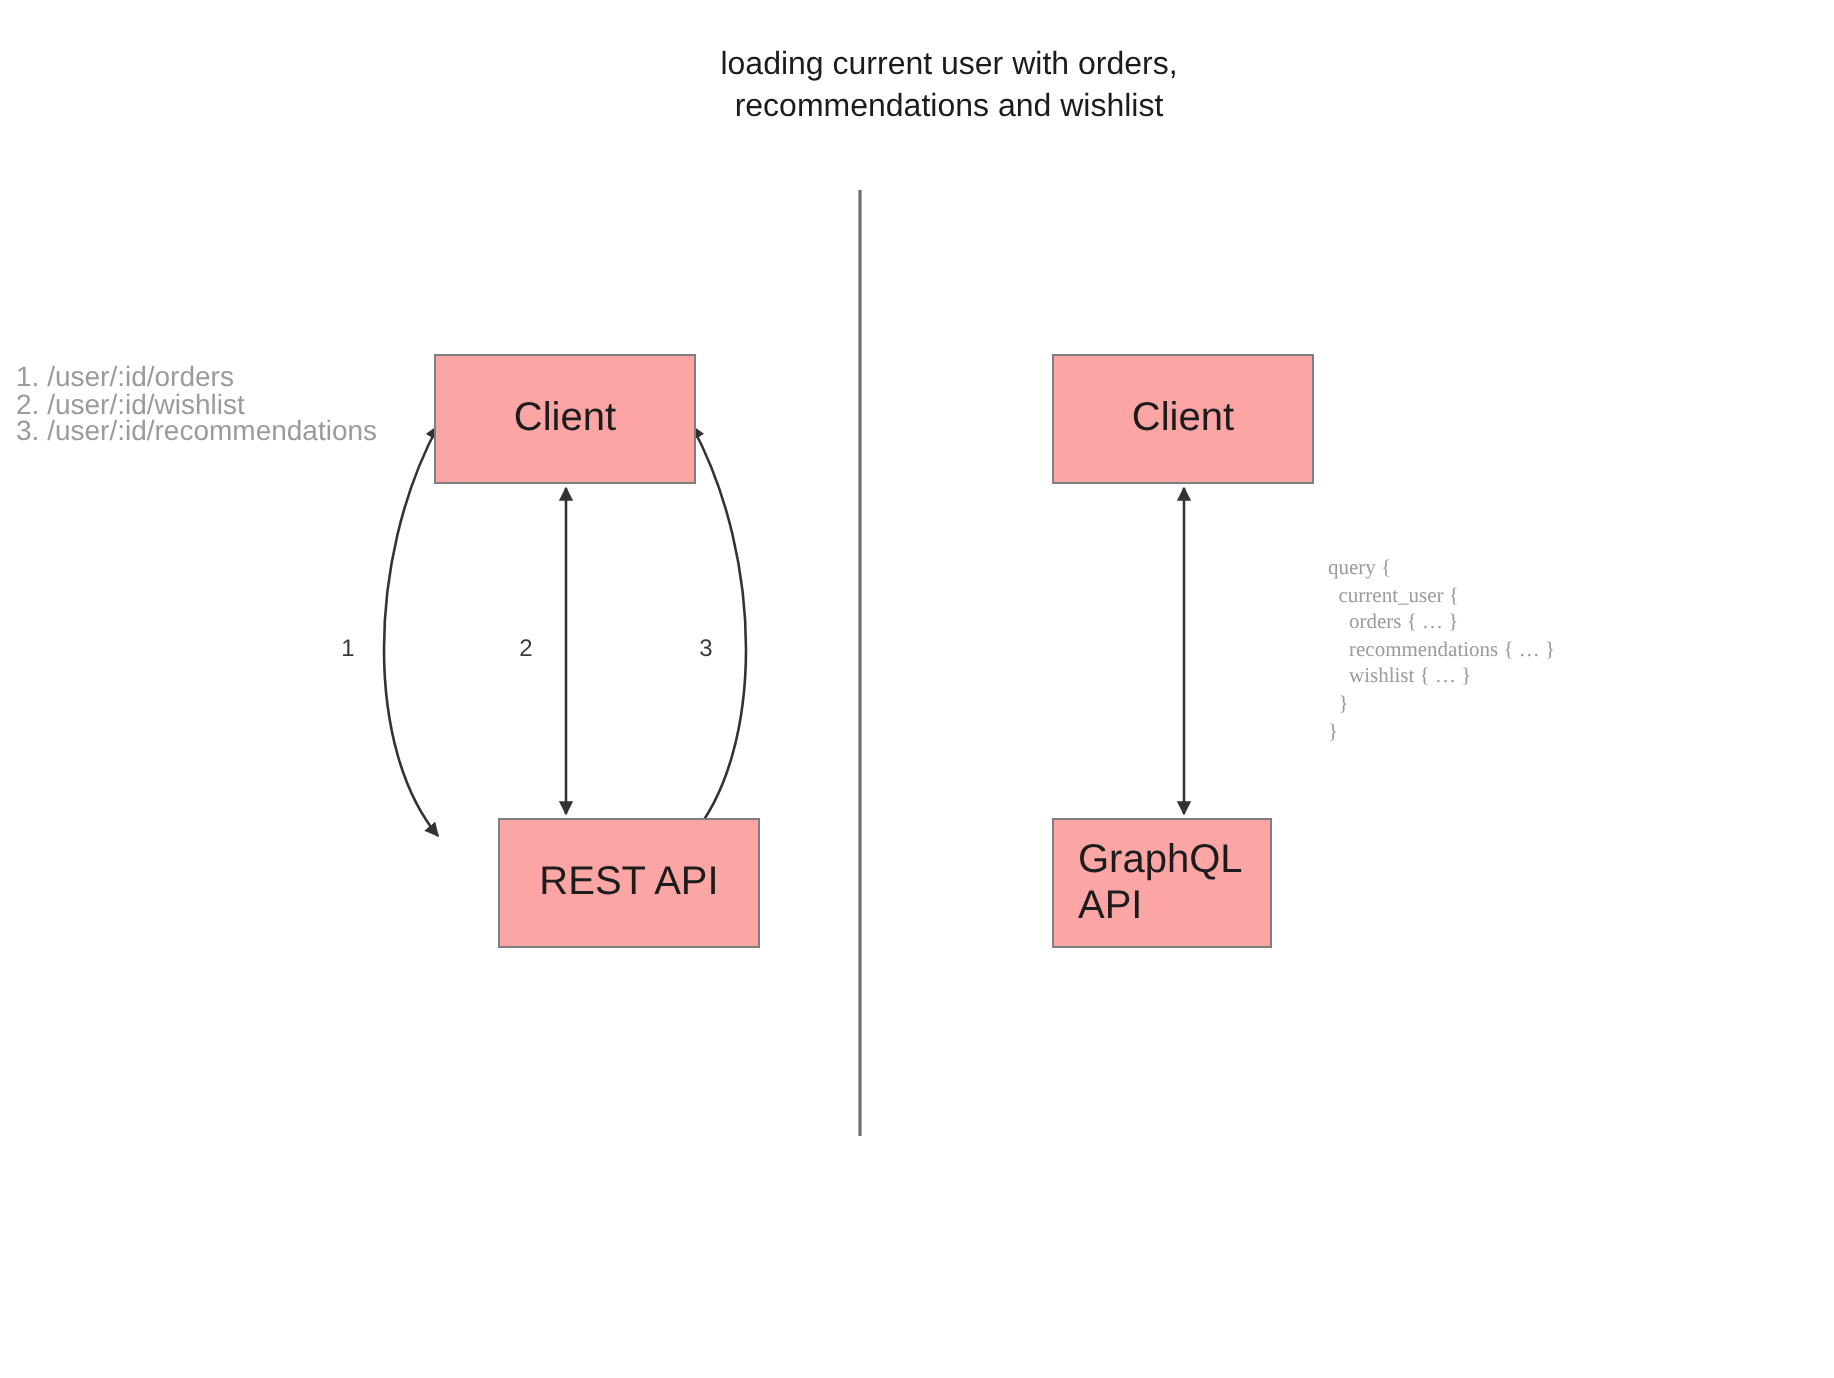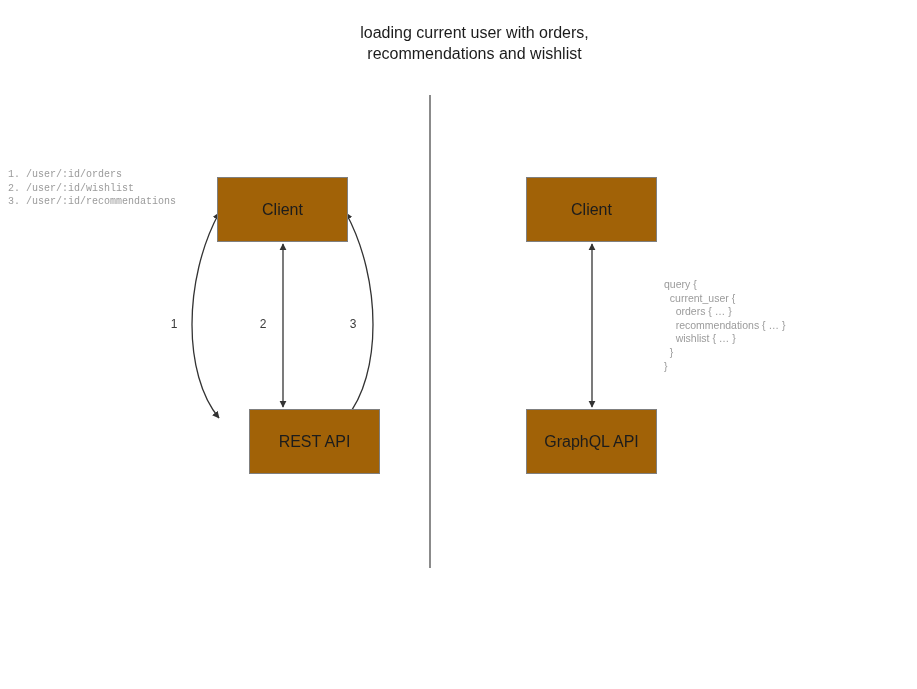--- a/index.html
+++ b/index.html
@@ -31,63 +31,63 @@
     text-align: center;
     font-size: 16px;
     line-height: 21px;
     color: #1c1c1c;
     white-space: pre-line;
   }
 
   .endpoint-list {
     position: absolute;
     left: 8px;
-    top: 168px;
-    font-family: Liberation Mono, monospace;
-    font-size: 10px;
+    top: 182px;
+    font-family: Liberation Sans, sans-serif;
+    font-size: 14px;
     line-height: 13.5px;
     color: #9b9b9b;
     white-space: pre;
   }
 
   .query-block {
     position: absolute;
     left: 664px;
     top: 278px;
-    font-family: Liberation Sans, sans-serif;
+    font-family: Liberation Serif, serif;
     font-size: 10.5px;
     line-height: 13.6px;
     color: #9b9b9b;
     white-space: pre;
   }
 
   .node-box {
     position: absolute;
-    background: #a16207;
+    background: #fca5a5;
     border: 1px solid #7f7f7f;
     box-sizing: border-box;
     display: flex;
     align-items: center;
     justify-content: center;
-    font-size: 16px;
+    font-size: 20px;
     color: #1c1c1c;
   }
 
   .edge-label {
     position: absolute;
     font-size: 12px;
     color: #3a3a3a;
     text-align: center;
     width: 20px;
   }
 
   #box-rest-client  { left: 217px; top: 177px; width: 131px; height: 65px; }
   #box-rest-api     { left: 217px; top: 409px; width: 131px; height: 65px; margin-left: 32px; }
   #box-gql-client   { left: 526px; top: 177px; width: 131px; height: 65px; }
-  #box-gql-api      { left: 526px; top: 409px; width: 131px; height: 65px; }
+  #box-gql-api      { left: 526px; top: 409px; width: 110px; height: 65px; padding-left: 12px; }
 
   #label-1 { left: 164px; top: 317px; }
   #label-2 { left: 253px; top: 317px; }
   #label-3 { left: 343px; top: 317px; }
 </style>
 </head>
 <body>
 
 <svg id="canvas" viewBox="0 0 917 689" xmlns="http://www.w3.org/2000/svg">
   <defs>

